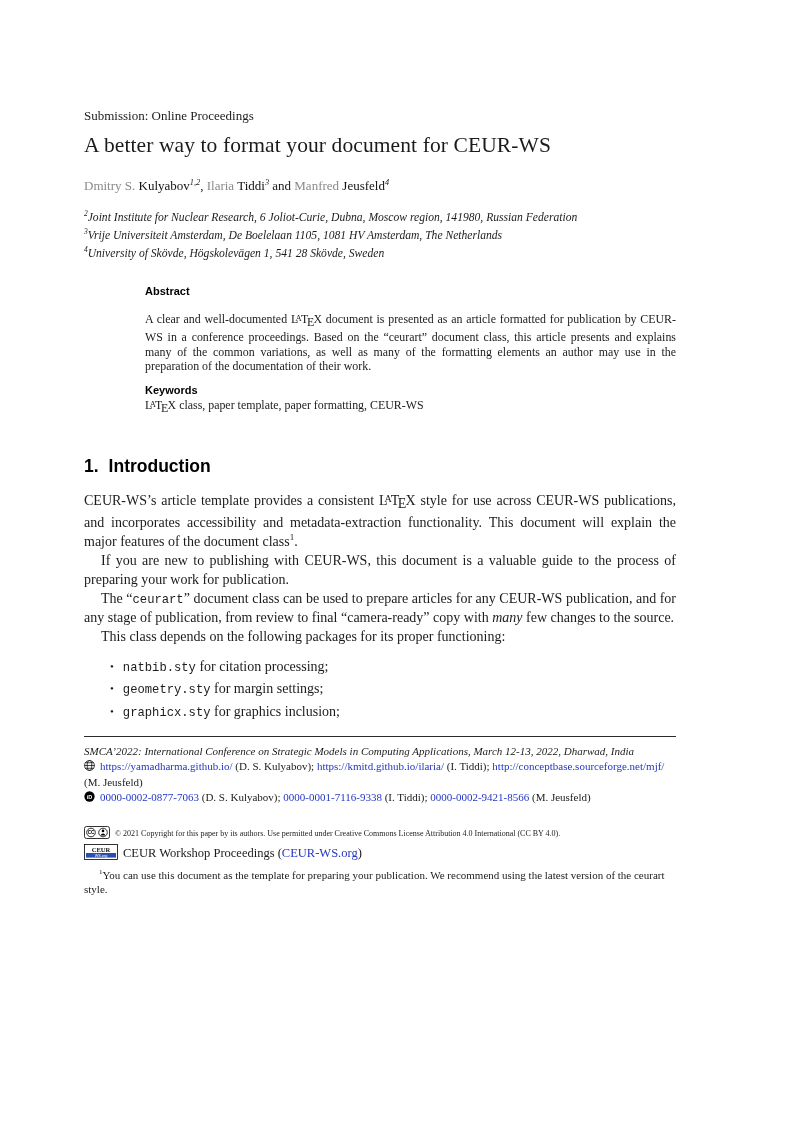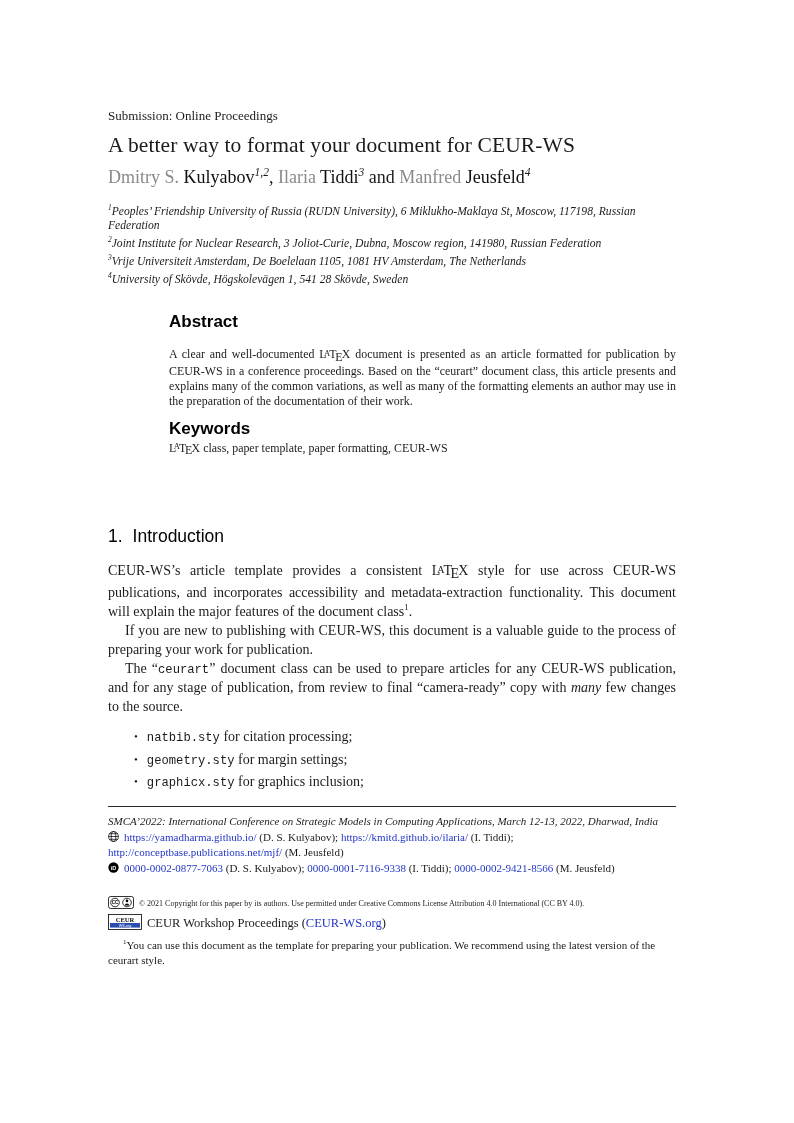--- a/index.html
+++ b/index.html
@@ -1,41 +1,41 @@
 <!DOCTYPE html>
 <html lang="en"><head>
 <meta charset="utf-8">
 <style>
   * { margin:0; padding:0; box-sizing:border-box; }
   html, body { background:#ffffff; }
   .page {
     width:794px; height:1123px; margin:0 auto; background:#fff;
-    padding:108px 118px 40px 108px; overflow:hidden; position:relative;
+    padding:108px 118px 40px 84px; overflow:hidden; position:relative;
     font-family:"Liberation Serif", serif; color:#1b1b1b;
   }
   sup { font-size:64%; vertical-align:super; line-height:0; }
 
   .submission { font-size:13px; }
   .title { font-size:21.5px; font-weight:normal; margin-top:9px; letter-spacing:.1px; }
 
-  .authors { margin-top:9px; font-size:18px; }
+  .authors { margin-top:20px; font-size:13px; }
   .authors .given { color:#8a8a8a; }
   .authors .family { color:#111; }
   .authors .asup { font-style:italic; }
 
   .affils { margin-top:17px; }
   .affil { font-size:11.6px; font-style:italic; line-height:1.25; margin-bottom:3.5px; }
 
   .abstract-block { margin-top:24px; margin-left:61px; }
-  .bhead { font-family:"Liberation Sans", sans-serif; font-weight:bold; font-size:17px; color:#000; }
+  .bhead { font-family:"Liberation Sans", sans-serif; font-weight:bold; font-size:11px; color:#000; }
   .bhead.kwh { margin-top:10px; }
   .abs-text { margin-top:15px; font-size:11.9px; line-height:1.24; text-align:justify; hyphens:auto; }
   .kw-text { margin-top:2px; font-size:11.9px; }
 
-  .section-head { margin-top:68px; font-family:"Liberation Sans", sans-serif; font-size:17.5px; font-weight:normal; color:#000; }
+  .section-head { margin-top:40px; font-family:"Liberation Sans", sans-serif; font-size:17.5px; font-weight:bold; color:#000; }
   .section-head .num { margin-right:10px; }
 
   .body-copy { margin-top:15px; font-size:14px; line-height:1.357; text-align:justify; hyphens:auto; }
   .body-copy p.indent { text-indent:17px; }
   .fnmark { color:#1b1b1b; cursor:pointer; }
 
   .mono { font-family:"Liberation Mono", monospace; font-size:87%; }
 
   ul.pkg { list-style:none; margin-top:11px; margin-left:26px; }
   ul.pkg li { margin-bottom:3.5px; }
@@ -61,59 +61,59 @@
 
 <div class="page">
 
   <p class="submission">Submission: Online Proceedings</p>
 
   <h1 class="title">A better way to format your document for CEUR-WS</h1>
 
   <p class="authors"><span><span class="given">Dmitry S.</span> <span class="family">Kulyabov</span><sup class="asup">1,2</sup><span>, </span></span><span><span class="given">Ilaria</span> <span class="family">Tiddi</span><sup class="asup">3</sup><span> and </span></span><span><span class="given">Manfred</span> <span class="family">Jeusfeld</span><sup class="asup">4</sup></span></p>
 
   <div class="affils">
-    <p class="affil"><sup>1</sup><span>Peoples’ Friendship University of Russia (RUDN University), 6 Miklukho-Maklaya St, Moscow, 117198, Russian Federation</span></p>
-    <p class="affil"><sup>2</sup><span>Joint Institute for Nuclear Research, 3 Joliot-Curie, Dubna, Moscow region, 141980, Russian Federation</span></p>
+    <p class="affil"><sup>2</sup><span>Joint Institute for Nuclear Research, 6 Joliot-Curie, Dubna, Moscow region, 141980, Russian Federation</span></p>
     <p class="affil"><sup>3</sup><span>Vrije Universiteit Amsterdam, De Boelelaan 1105, 1081 HV Amsterdam, The Netherlands</span></p>
     <p class="affil"><sup>4</sup><span>University of Skövde, Högskolevägen 1, 541 28 Skövde, Sweden</span></p>
   </div>
 
   <div class="abstract-block">
     <h2 class="bhead">Abstract</h2>
     <p class="abs-text"><span>A clear and well-documented </span><span class="latex"><span>L</span><span class="la">A</span><span>T</span><span class="le">E</span><span>X</span></span><span> document is presented as an article formatted for publication by CEUR-WS in a conference proceedings. Based on the “ceurart” document class, this article presents and explains many of the common variations, as well as many of the formatting elements an author may use in the preparation of the documentation of their work.</span></p>
     <h2 class="bhead kwh">Keywords</h2>
     <p class="kw-text"><span class="latex"><span>L</span><span class="la">A</span><span>T</span><span class="le">E</span><span>X</span></span><span> class, paper template, paper formatting, CEUR-WS</span></p>
   </div>
 
   <h2 class="section-head"><span class="num">1.</span><span>Introduction</span></h2>
 
   <div class="body-copy">
     <p><span>CEUR-WS’s article template provides a consistent </span><span class="latex"><span>L</span><span class="la">A</span><span>T</span><span class="le">E</span><span>X</span></span><span> style for use across CEUR-WS publications, and incorporates accessibility and metadata-extraction functionality. This document will explain the major features of the document class</span><sup class="fnmark">1</sup><span>.</span></p>
     <p class="indent">If you are new to publishing with CEUR-WS, this document is a valuable guide to the process of preparing your work for publication.</p>
     <p class="indent"><span>The “</span><span class="mono">ceurart</span><span>” document class can be used to prepare articles for any CEUR-WS publication, and for any stage of publication, from review to final “camera-ready” copy with </span><em>many</em><span> few changes to the source.</span></p>
+    <p class="indent">This class depends on the following packages for its proper functioning:</p>
     <ul class="pkg">
       <li><span class="mono">natbib.sty</span><span> for citation processing;</span></li>
       <li><span class="mono">geometry.sty</span><span> for margin settings;</span></li>
       <li><span class="mono">graphicx.sty</span><span> for graphics inclusion;</span></li>
     </ul>
   </div>
 
   <div class="footer">
     <div class="rule"></div>
 
     <p class="conf">SMCA’2022: International Conference on Strategic Models in Computing Applications, March 12-13, 2022, Dharwad, India</p>
 
 
     <p class="fline"><span class="ficon"><svg width="11" height="11" viewBox="0 0 12 12">
             <circle cx="6" cy="6" r="5.4" fill="none" stroke="#000" stroke-width="0.8"></circle>
             <ellipse cx="6" cy="6" rx="2.5" ry="5.4" fill="none" stroke="#000" stroke-width="0.8"></ellipse>
             <line x1="0.6" y1="6" x2="11.4" y2="6" stroke="#000" stroke-width="0.8"></line>
             <line x1="1.4" y1="3" x2="10.6" y2="3" stroke="#000" stroke-width="0.8"></line>
             <line x1="1.4" y1="9" x2="10.6" y2="9" stroke="#000" stroke-width="0.8"></line>
-          </svg></span><a class="link">https://yamadharma.github.io/</a><span> (D. S. Kulyabov); </span><a class="link">https://kmitd.github.io/ilaria/</a><span> (I. Tiddi); </span><a class="link">http://conceptbase.publications.net/mjf/</a><span> (M. Jeusfeld)</span></p>
+          </svg></span><a class="link">https://yamadharma.github.io/</a><span> (D. S. Kulyabov); </span><a class="link">https://kmitd.github.io/ilaria/</a><span> (I. Tiddi); </span><a class="link">http://conceptbase.sourceforge.net/mjf/</a><span> (M. Jeusfeld)</span></p>
 
     <p class="fline"><span class="ficon"><svg width="11" height="11" viewBox="0 0 12 12">
             <circle cx="6" cy="6" r="5.6" fill="#000"></circle>
             <text x="6" y="8.3" font-size="6" fill="#fff" text-anchor="middle" font-family="Liberation Sans, sans-serif" font-weight="bold">iD</text>
           </svg></span><a class="link">0000-0002-0877-7063</a><span> (D. S. Kulyabov); </span><a class="link">0000-0001-7116-9338</a><span> (I. Tiddi); </span><a class="link">0000-0002-9421-8566</a><span> (M. Jeusfeld)</span></p>
 
     <p class="license"><span class="ficon"><svg width="26" height="13" viewBox="0 0 26 13">
             <rect x="0.5" y="0.5" width="25" height="12" rx="2" fill="#fff" stroke="#000" stroke-width="0.8"></rect>
             <circle cx="7" cy="6.5" r="4.3" fill="none" stroke="#000" stroke-width="0.8"></circle>
             <text x="7" y="8.4" font-size="4.6" text-anchor="middle" font-family="Liberation Sans, sans-serif" font-weight="bold" fill="#000">CC</text>

